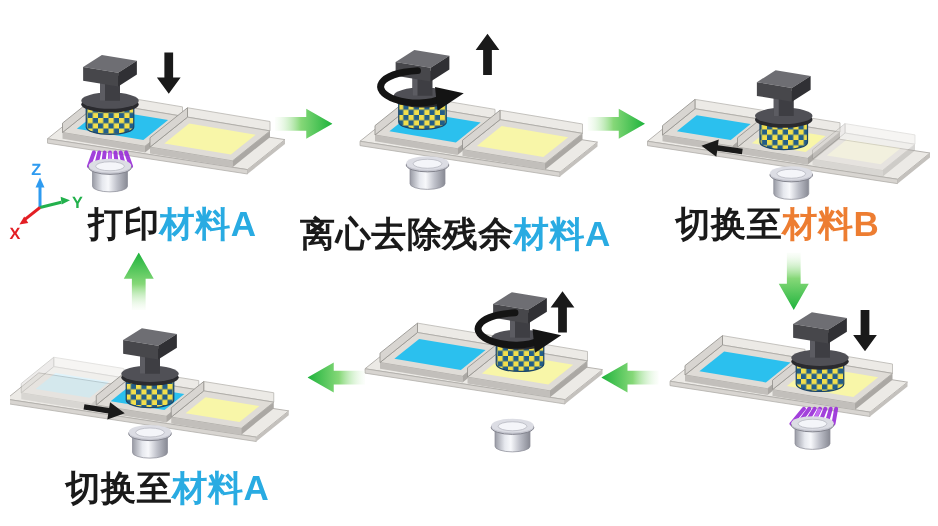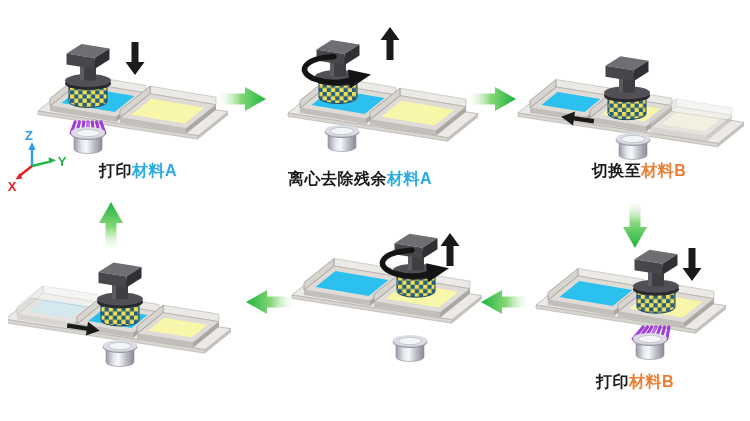--- a/index.html
+++ b/index.html
@@ -1,33 +1,33 @@
 <!DOCTYPE html>
 <html><head>
 <meta charset="utf-8">
 <style>
   html,body{margin:0;padding:0;background:#fff;}
   .canvas{position:relative;width:750px;height:421px;background:#FFFFFF;overflow:hidden;
           font-family:"Liberation Sans","DejaVu Sans",sans-serif;}
   .scene{position:absolute;}
-  .label{position:absolute;text-align:center;font-size:16px;font-weight:600;color:#1A1A1A;
+  .label{position:absolute;text-align:center;font-size:28px;font-weight:600;color:#1A1A1A;
          letter-spacing:0.5px;white-space:nowrap;}
   .ma{color:#29ABE2;}
   .mb{color:#ED7D31;}
   .flow{position:absolute;}
 </style>
 </head>
 <body>
 
 <div class="canvas">
 
   <div class="label" style="left:28px;top:161px;width:220px"><span>打印</span><span class="ma">材料A</span></div>
   <div class="label" style="left:240px;top:169px;width:240px"><span>离心去除残余</span><span class="ma">材料A</span></div>
-  <div class="label" style="left:529px;top:161px;width:220px"><span>切换至</span><span class="mb">材料B</span></div>
-  <div class="label" style="left:525px;top:372px;width:220px"><span>打印</span><span class="mb">材料B</span></div>
+  <div class="label" style="left:512px;top:161px;width:220px"><span>切换至</span><span class="mb">材料B</span></div>
+  <div class="label" style="left:24px;top:372px;width:220px"><span>切换至</span><span class="ma">材料A</span></div>
 
   <svg style="position:absolute;left:4px;top:130px" width="64" height="64" viewBox="0 0 64 64">
     <line x1="28" y1="36" x2="28" y2="19" stroke="#2E9BF0" stroke-width="2.4"></line>
     <polygon points="28,12 24.4,20 31.6,20" fill="#2E9BF0"></polygon>
     <text x="25" y="10" font-size="13" font-weight="bold" fill="#2E9BF0" text-anchor="middle">Z</text>
     <line x1="28" y1="36" x2="45" y2="31.8" stroke="#22B14C" stroke-width="2.4"></line>
     <polygon points="52,30.2 45.3,33.6 44.5,27.3" fill="#22B14C"></polygon>
     <text x="58" y="36" font-size="13" font-weight="bold" fill="#22B14C" text-anchor="middle">Y</text>
     <line x1="28" y1="36" x2="16" y2="45.5" stroke="#E31E24" stroke-width="2.4"></line>
     <polygon points="11.5,49.5 18.6,48.3 15.4,43.2" fill="#E31E24"></polygon>

